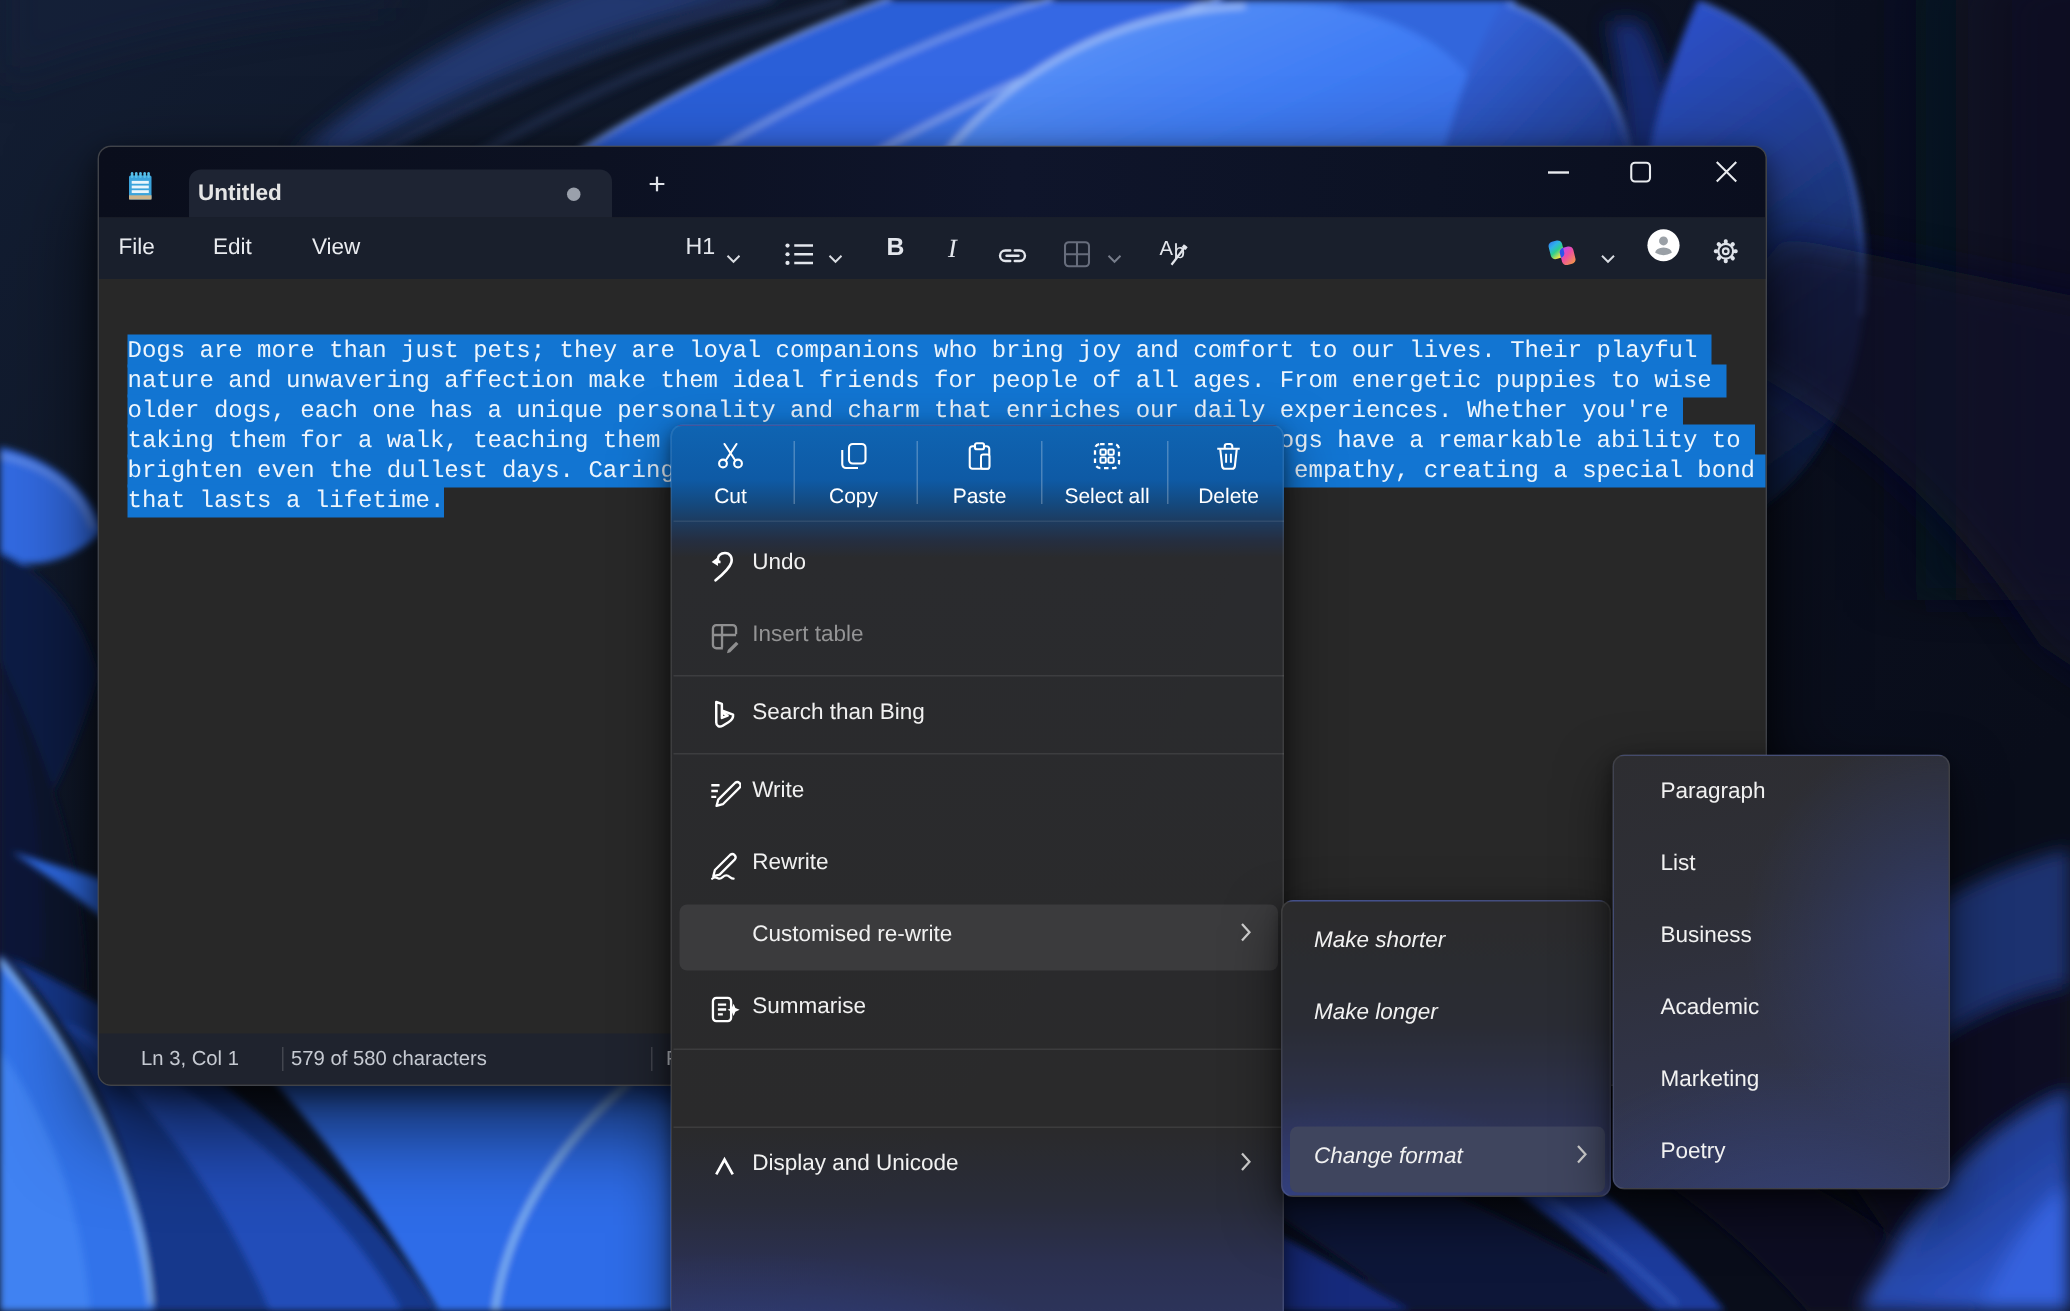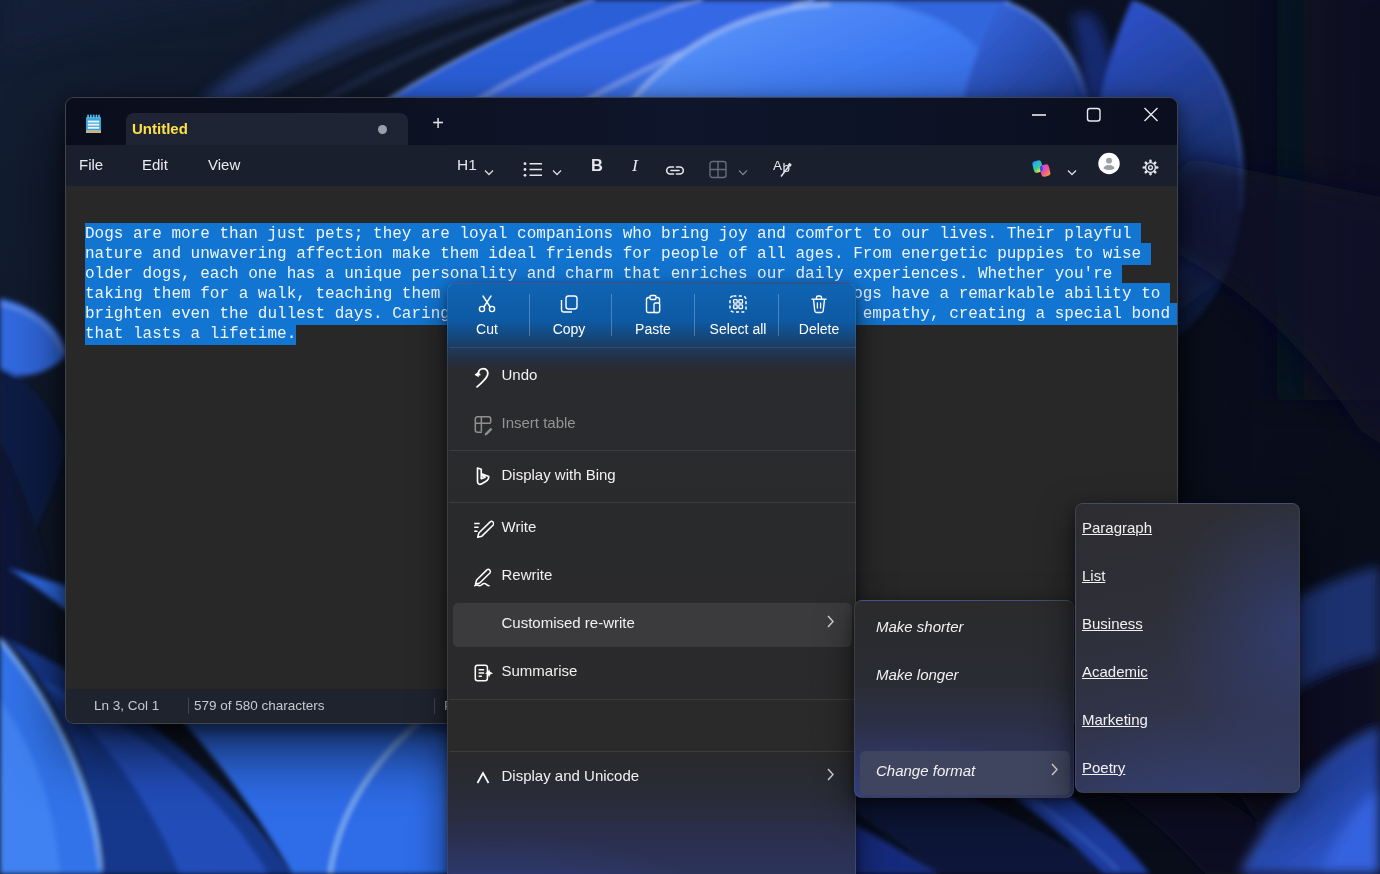--- a/index.html
+++ b/index.html
@@ -6,21 +6,21 @@
   #stage{position:absolute;left:0;top:0;width:1380px;height:874px;}
   #wall{position:absolute;left:0;top:0;}
   
   #win{position:absolute;left:65px;top:97px;width:1113px;height:627px;border-radius:9px;
     overflow:hidden;background:#282828;border:1px solid rgba(130,140,160,.28);
     box-shadow:0 26px 60px rgba(0,0,0,.68),0 6px 18px rgba(0,0,0,.5);box-sizing:border-box;}
   #titlebar{position:absolute;left:0;top:0;width:100%;height:47px;
     background:linear-gradient(90deg,#0a0e1c 0%,#0c1122 30%,#0f152b 55%,#0c1224 80%,#0a0e1e 100%);}
   #tab{position:absolute;left:60px;top:15px;width:282px;height:32px;background:#1e2433;
     border-radius:8px 8px 0 0;}
-  #tab .t{position:absolute;left:6px;top:7px;font-size:15px;font-weight:700;color:#fde047;}
+  #tab .t{position:absolute;left:6px;top:7px;font-size:15px;font-weight:700;color:#e5e5e5;}
   #tab .dot{position:absolute;left:252px;top:11.5px;width:9px;height:9px;border-radius:50%;background:#9aa0ab;}
   #plus{position:absolute;left:360px;top:13px;width:24px;height:24px;color:#dfe2e8;font-size:20px;
     font-weight:400;text-align:center;line-height:24px;}
   #npicon{position:absolute;left:19px;top:16px;}
   .capbtn{position:absolute;top:0;width:46px;height:46px;}
   
   #menubar{position:absolute;left:0;top:47px;width:100%;height:41px;background:#191f2c;color:#e9ebef;font-size:15px;padding-left:28px;}
   .mtxt{position:absolute;top:11px;}
   .ibtn{position:absolute;top:8px;height:25px;color:#e3e6ec;}
   
@@ -56,21 +56,21 @@
   .micon{position:absolute;left:19px;top:13px;width:22px;height:22px;}
   .arrow{width:7px;height:13px;}
   .cmdcol{position:absolute;top:10px;width:70px;text-align:center;color:#fff;}
   .cmdcol .lab{display:block;margin-top:4px;font-size:14px;}
   .cmdsep{position:absolute;top:10px;width:1px;height:42px;background:rgba(255,255,255,.25);}
   .s1 .mi{width:210px;}
   .s1 .mi .arr{right:12px;}
   .s1 .mi.hl{background:#3f455e;}
   .s1 .mi .txt{left:16px;}
   .s2 .mi{width:215px;}
-  .s2 .mi .txt{left:1px;text-decoration:underline;}
+  .s2 .mi .txt{left:26px;}
 </style></head>
 <body>
 <div id="stage">
 <svg id="wall" width="1380" height="874" viewBox="0 0 1380 874">
   <defs>
     <linearGradient id="base" x1="0" y1="0" x2="1" y2="0.55">
       <stop offset="0%" stop-color="#131e33"></stop>
           <stop offset="30%" stop-color="#0f1728"></stop>
       <stop offset="70%" stop-color="#0b1020"></stop>
           <stop offset="100%" stop-color="#090d1a"></stop>
@@ -438,21 +438,21 @@
       <path d="M3 8.5 H 17 M 8.5 2.5 V 16"></path>
       <path d="M12 17.5 l 5 -5 1.5 1.5 -5 5 -2 .5 Z" fill="#8f8f90" stroke="none"></path>
     </svg>
     <div class="txt" style="color:#949495">Insert table</div>
   </div>
   <div class="msep" style="top:166px"></div>
   <div class="mi" style="top:169px">
     <svg class="micon" viewBox="0 0 20 20">
       <path d="M5 1.8 L 8.4 3 V 11.5 L 11.9 10.1 L 9.9 9.1 C 9.2 8.7 8.8 8 8.7 7.1 L 15.2 9.5 C 15.5 11.9 14.1 13.1 12.4 14.1 L 8.9 16.2 C 6.9 17.4 5 16.4 5 14.2 Z" fill="none" stroke="#fff" stroke-width="1.5" stroke-linejoin="round"></path>
     </svg>
-    <div class="txt">Display with Bing</div>
+    <div class="txt">Search than Bing</div>
   </div>
   <div class="msep" style="top:218px"></div>
   <div class="mi" style="top:221px">
     <svg class="micon" viewBox="0 0 20 20" fill="none" stroke="#fff" stroke-width="1.4">
       <path d="M2 5 h 5 M2 8.5 h 4 M2 12 h 3"></path>
       <path d="M16.5 3.5 a 2 2 0 0 1 2.8 2.8 L 9 16.5 l -3.8 1 1 -3.8 Z" stroke-linejoin="round"></path>
     </svg>
     <div class="txt">Write</div>
   </div>
   <div class="mi" style="top:269px">

